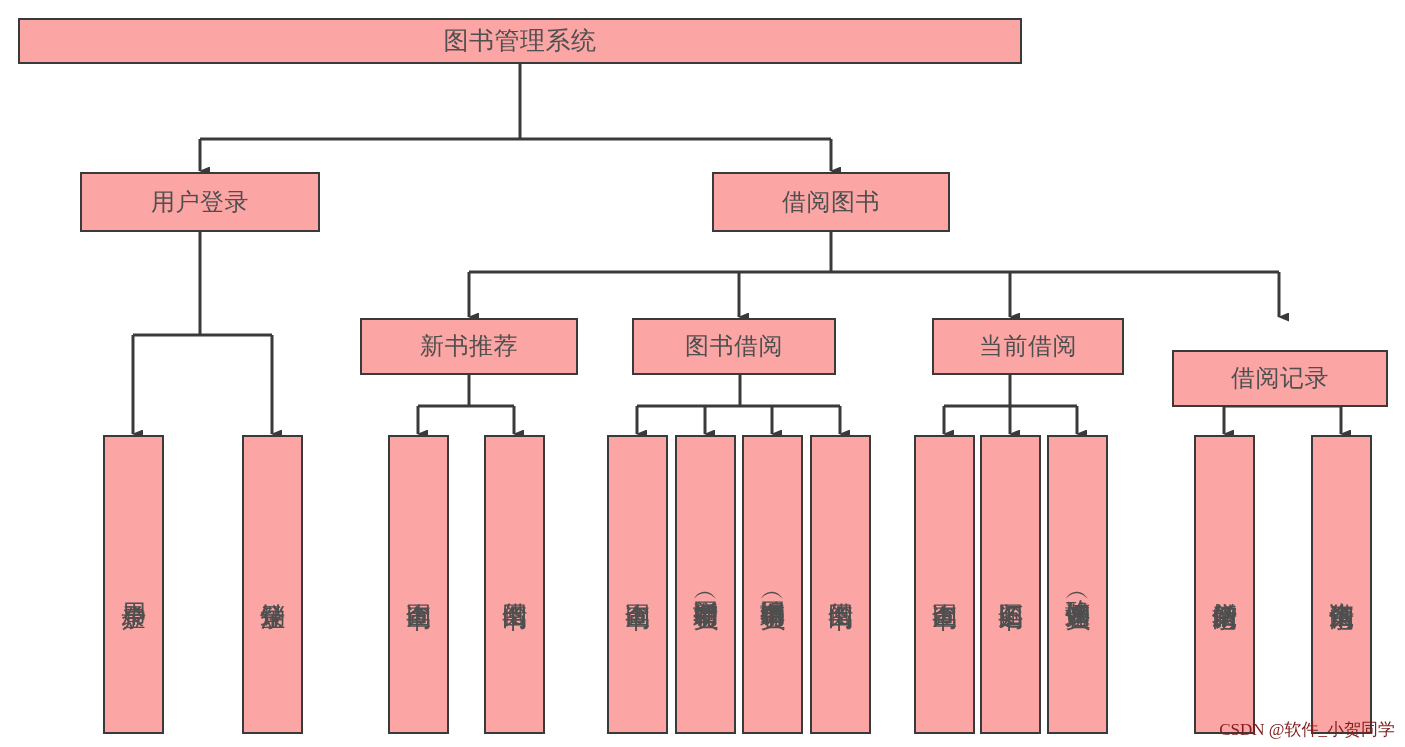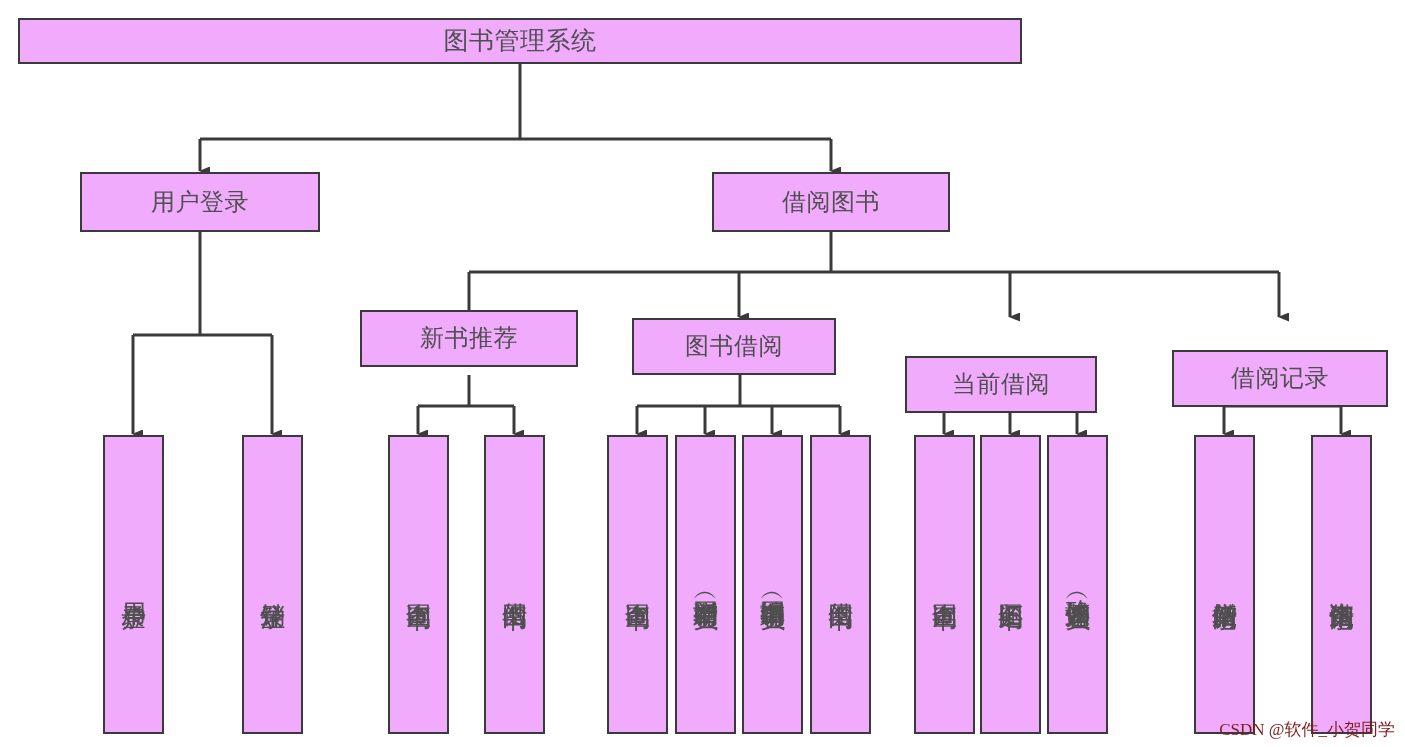--- a/index.html
+++ b/index.html
@@ -7,21 +7,21 @@
   body{
     font-family:"DejaVu Sans","Liberation Sans",sans-serif;
     width:1405px;height:747px;
     position:relative;overflow:hidden;
   }
   #diagram-root{position:absolute;left:0;top:0;width:1405px;height:747px;}
   svg#wires{position:absolute;left:0;top:0;width:1405px;height:747px;}
   .node{
     position:absolute;
     box-sizing:border-box;
-    background:#f0abfc;
+    background:#fca5a5;
     border:2.5px solid #3a3a3a;
     display:flex;
     align-items:center;
     justify-content:center;
     color:#4a4a4a;
   }
   .node .lbl{
     display:block;
     text-align:center;
     line-height:1.12;
@@ -100,27 +100,27 @@
   <div id="nodes-layer">
       <div class="node root h" style="left: 18px; top: 18px; width: 1004px; height: 46px;">
         <span class="lbl">图书管理系统</span>
       </div>
       <div class="node lvl1 h" style="left: 80px; top: 172px; width: 240px; height: 60px;">
         <span class="lbl">用户登录</span>
       </div>
       <div class="node lvl1 h" style="left: 712px; top: 172px; width: 238px; height: 60px;">
         <span class="lbl">借阅图书</span>
       </div>
-      <div class="node lvl2 h" style="left: 360px; top: 310px; width: 218px; height: 57px;">
+      <div class="node lvl2 h" style="left: 360px; top: 318px; width: 218px; height: 57px;">
         <span class="lbl">新书推荐</span>
       </div>
       <div class="node lvl2 h" style="left: 632px; top: 318px; width: 204px; height: 57px;">
         <span class="lbl">图书借阅</span>
       </div>
-      <div class="node lvl2 h" style="left: 905px; top: 318px; width: 192px; height: 57px; margin-top: 38px;">
+      <div class="node lvl2 h" style="left: 932px; top: 318px; width: 192px; height: 57px;">
         <span class="lbl">当前借阅</span>
       </div>
       <div class="node lvl2 h" style="left: 1172px; top: 318px; width: 216px; height: 57px; margin-top: 32px;">
         <span class="lbl">借阅记录</span>
       </div>
       <div class="node leaf v" style="left: 103px; top: 435px; width: 61px; height: 299px;">
         <span class="lbl">用户登录</span>
       </div>
       <div class="node leaf v" style="left: 242px; top: 435px; width: 61px; height: 299px;">
         <span class="lbl">注销登录</span>

